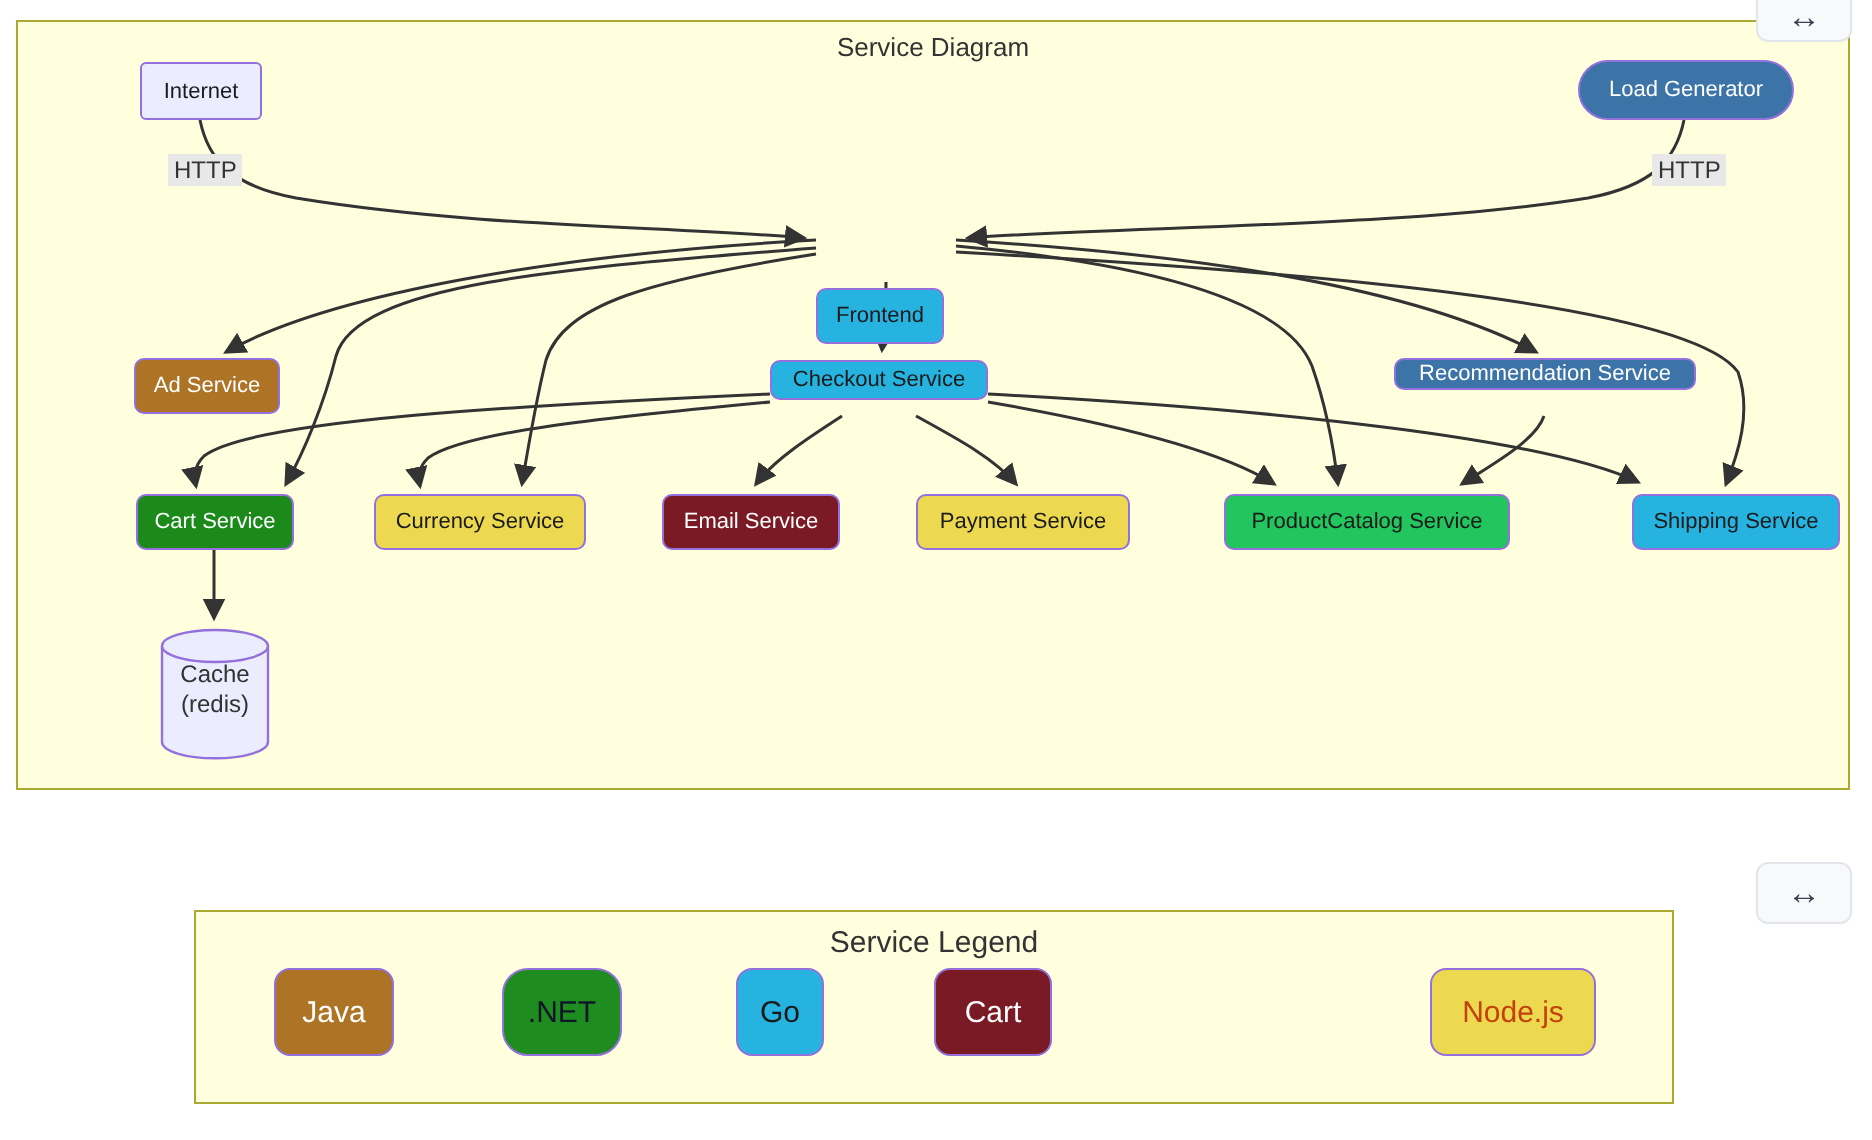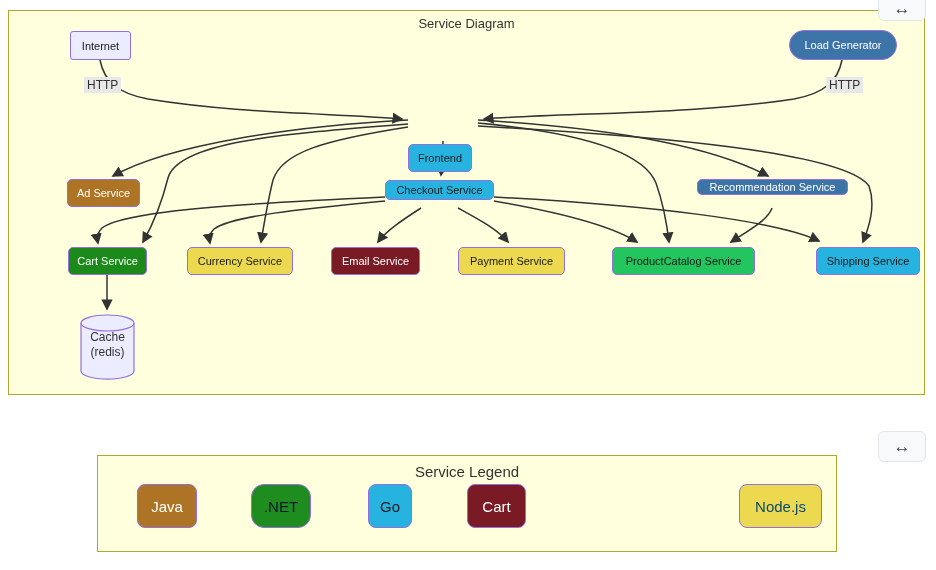--- a/index.html
+++ b/index.html
@@ -116,14 +116,14 @@
 <div class="expand-btn" id="expand-bottom">
   <span>↔</span>
 </div>
 
 <div class="panel" id="legend-panel">
   <div class="panel-title" id="legend-title">Service Legend</div>
   <div class="legend-item" id="legend-java" style="background: rgb(174, 116, 37); color: rgb(255, 255, 255);">Java</div>
   <div class="legend-item" id="legend-dotnet" style="background: rgb(30, 140, 30); color: #0f172a; border-radius: 13px;">.NET</div>
   <div class="legend-item" id="legend-go" style="background: rgb(38, 179, 224); color: rgb(26, 26, 26);">Go</div>
   <div class="legend-item" id="legend-ruby" style="background: rgb(122, 26, 36); color: rgb(255, 255, 255);">Cart</div>
-  <div class="legend-item" id="legend-node" style="background: rgb(236, 217, 79); color: #0c4a6e; margin-left: 24px;">Node.js</div>
+  <div class="legend-item" id="legend-node" style="background: rgb(236, 217, 79); color: #c2410c;">Node.js</div>
 </div>
 
 </body></html>

